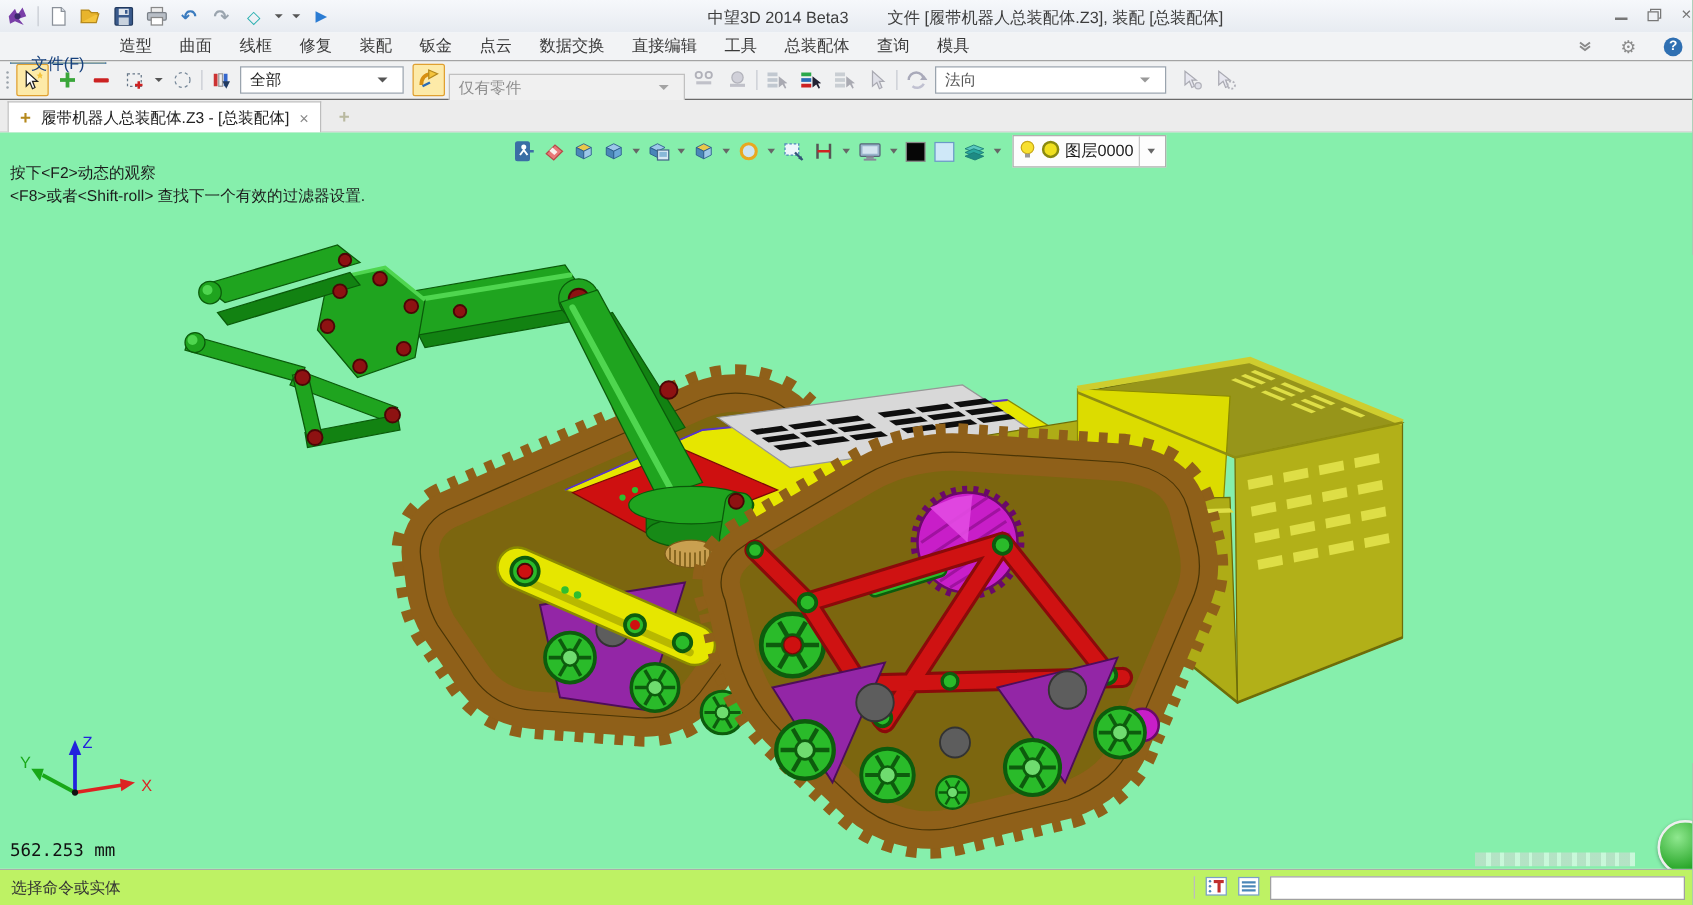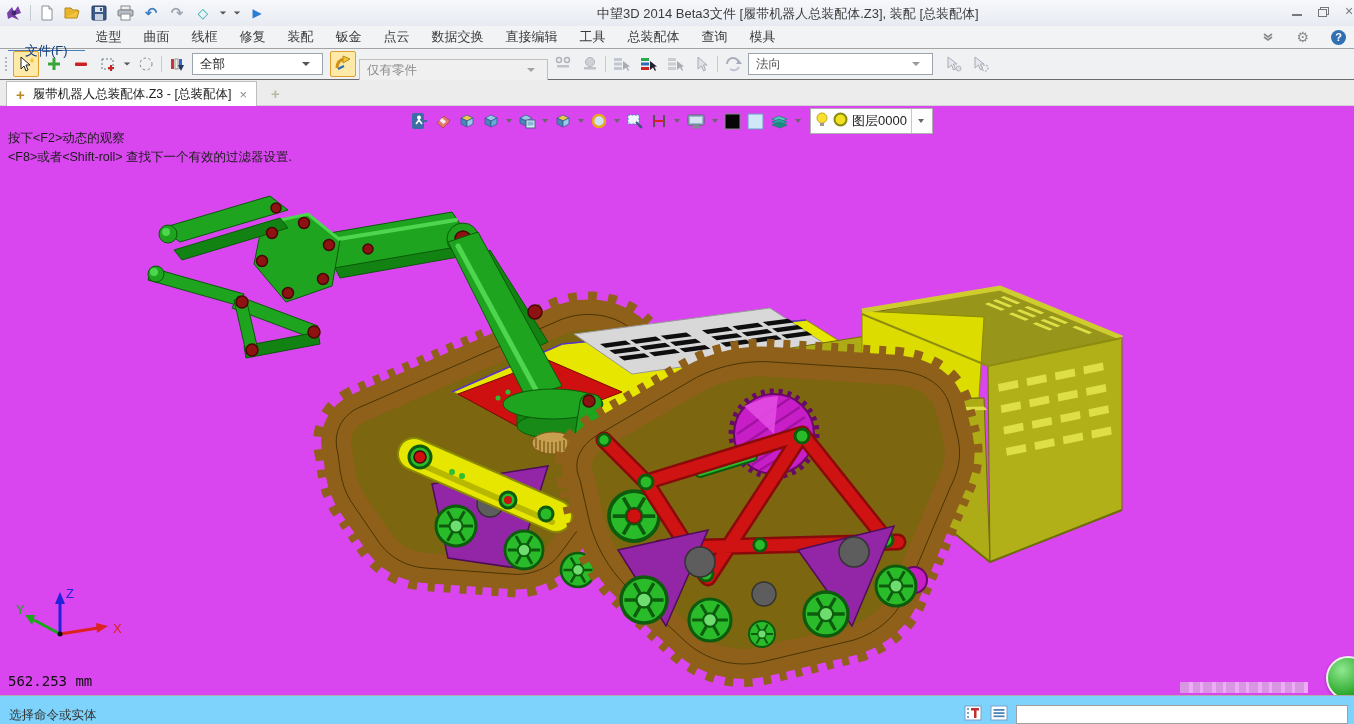--- a/index.html
+++ b/index.html
@@ -5,21 +5,21 @@
   html,body{margin:0;padding:0;}
   body{font-family:"Liberation Sans","DejaVu Sans",sans-serif;background:#888;}
   .app{position:relative;width:1354px;height:724px;background:#fff;overflow:hidden;
        display:flex;flex-direction:column;font-size:13px;color:#333;}
   
   .titlebar{height:26px;flex:0 0 26px;background:linear-gradient(#f6f8fb,#e7ebf1);
             display:flex;align-items:center;position:relative;}
   .qa-icons{display:flex;align-items:center;gap:6px;padding-left:4px;}
   .qa-btn{width:20px;height:20px;display:flex;align-items:center;justify-content:center;}
   .vsep{width:1px;height:16px;background:#c6cad1;}
-  .title-app{position:absolute;left:566px;top:5px;color:#3c3c3c;margin-left:31px;}
+  .title-app{position:absolute;left:566px;top:5px;color:#3c3c3c;}
   .title-doc{position:absolute;left:710px;top:5px;color:#3c3c3c;}
   .win-btns{position:absolute;right:0;top:0;display:flex;}
   .win-btn{width:26px;height:22px;display:flex;align-items:center;justify-content:center;color:#666;}
   .wb-min{width:10px;height:2px;background:#777;margin-top:8px;}
   .wb-restore{position:relative;width:10px;height:9px;}
   .wb-restore:before{content:"";position:absolute;left:2px;top:0;width:7px;height:6px;border:1px solid #777;}
   .wb-restore:after{content:"";position:absolute;left:0;top:2px;width:7px;height:6px;border:1px solid #777;background:#eef1f5;}
   .wb-close{font-size:14px;color:#777;line-height:1;}
   
   .ribbontabs{height:22px;flex:0 0 22px;background:#f2f3f5;border-bottom:1px solid #a3a3a3;
@@ -46,41 +46,41 @@
   .grip i{width:2px;height:2px;background:#9aa2aa;border-radius:50%;}
   
   .docktabs{height:25px;flex:0 0 25px;background:#ececec;display:flex;align-items:flex-end;
             border-bottom:1px solid #d2d2d2;font-size:12.5px;}
   .dtab{height:24px;display:flex;align-items:center;gap:8px;background:#fff;border:1px solid #bdbdbd;
         border-bottom:none;padding:0 9px;margin-left:6px;margin-bottom:-1px;color:#222;}
   .plus-glyph{color:#b5891c;font-size:15px;font-weight:bold;line-height:1;}
   .tab-close{color:#8a8a8a;font-size:13px;line-height:1;}
   .dtab-new{height:24px;display:flex;align-items:center;padding:0 14px;}
   
-  .viewport{flex:1;background:#d946ef;position:relative;overflow:hidden;}
+  .viewport{flex:1;background:#86efac;position:relative;overflow:hidden;}
   .modelsvg{position:absolute;left:0;top:0;width:1354px;height:592px;}
   .floatbar{position:absolute;left:410px;top:2px;display:flex;align-items:center;gap:4px;height:26px;}
   .fb-btn{height:22px;display:flex;align-items:center;justify-content:center;padding:0 1px;}
   .fb-caret{width:0;height:0;border-left:3.5px solid transparent;border-right:3.5px solid transparent;
             border-top:4px solid #666;margin:0 1px;}
   .layer-group{display:flex;align-items:center;border:1px solid #b0b0b0;background:#fdfdfd;height:24px;
                padding:0 2px 0 4px;gap:4px;margin-left:4px;font-size:13px;color:#222;}
   .layer-caret-box{border-left:1px solid #c8c8c8;align-self:stretch;display:flex;align-items:center;padding:0 5px;}
   .hints{position:absolute;left:8px;top:23px;font-size:12.5px;color:#1c1c1c;line-height:19px;}
   .coord{position:absolute;left:8px;bottom:6px;font-family:"DejaVu Sans Mono","Liberation Mono",monospace;
          font-size:14px;color:#111;}
   .watermark{position:absolute;right:46px;bottom:2px;width:128px;height:11px;opacity:.55;
      background:repeating-linear-gradient(90deg,#d9d9d9 0 9px,#fff 9px 13px,#d9d9d9 13px 20px,#fff 20px 23px);}
   .badge{position:absolute;right:-16px;top:550px;width:40px;height:40px;border-radius:50%;
          background:radial-gradient(circle at 35% 30%,#8fe88f,#25a425 70%,#137013);
          border:2px solid #eee;box-shadow:0 1px 3px rgba(0,0,0,.35);}
   .axis-triad{position:absolute;left:14px;top:478px;}
   
-  .statusbar{height:28px;flex:0 0 28px;background:#7dd3fc;border-top:1px solid #ababab;
-             display:flex;align-items:flex-end;font-size:12.5px;color:#333;gap:43px;}
+  .statusbar{height:28px;flex:0 0 28px;background:#bef264;border-top:1px solid #ababab;
+             display:flex;align-items:center;font-size:12.5px;color:#333;gap:43px;}
   .sb-msg{padding-left:9px;}
   .sb-right{margin-left:auto;display:flex;align-items:center;gap:8px;padding-right:6px;}
   .sb-sep{width:1px;height:18px;background:#bdbdbd;}
   .sb-input{width:324px;height:17px;border:1px solid #a0a0a0;background:#fff;font-size:12px;padding:0 3px;}
   
   .fTrackIn{fill:var(--c-trackIn);}
   .tooth{stroke:var(--c-track);fill:none;}
   .band{stroke:var(--c-track);}
   .seam{stroke:#4a3505;fill:none;stroke-width:1;}
   .fBody{fill:var(--c-body);stroke:#8a8a00;stroke-width:1;}

